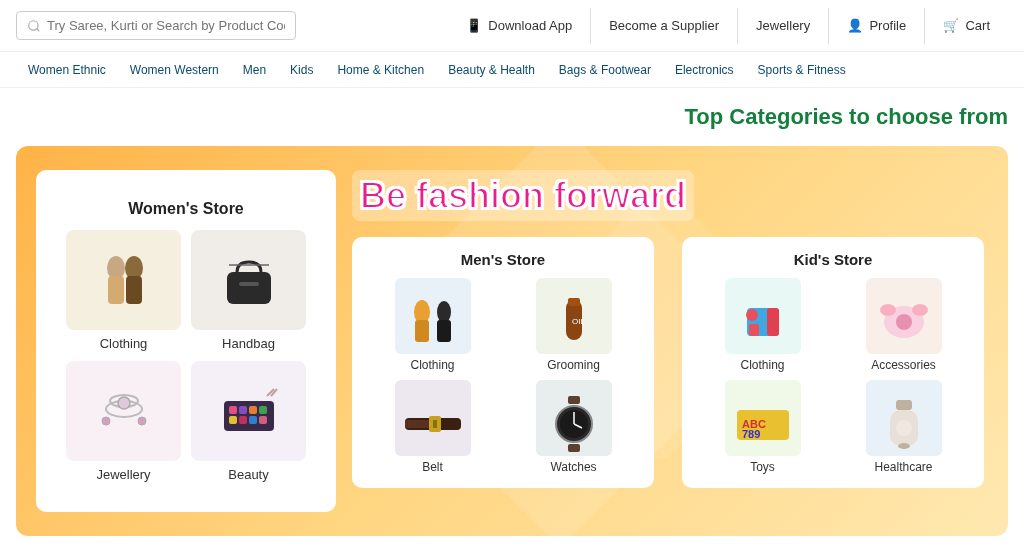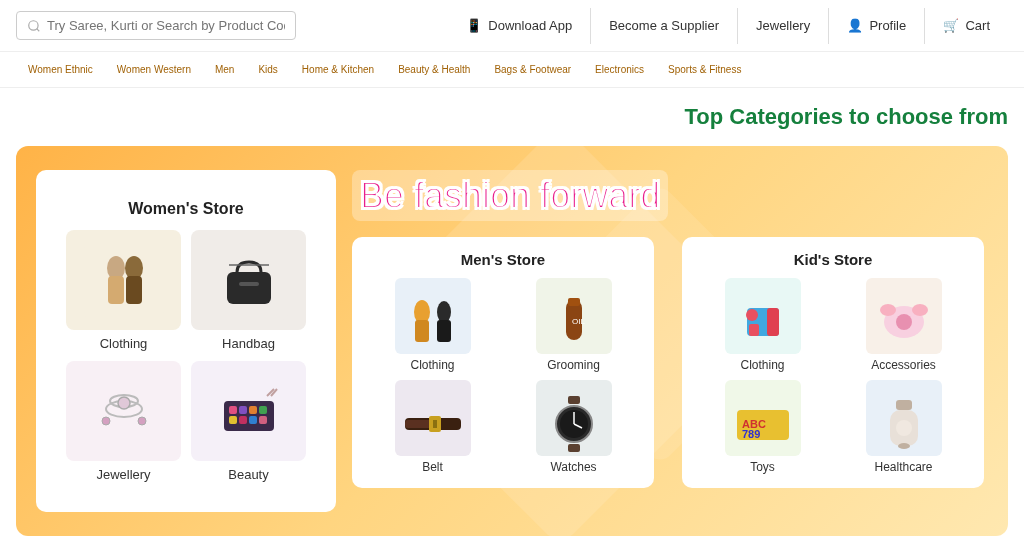--- a/index.html
+++ b/index.html
@@ -64,22 +64,22 @@
     .nav {
       display: flex;
       align-items: center;
       padding: 0 16px;
       border-bottom: 1px solid #eee;
       height: 36px;
       gap: 0;
       overflow: hidden;
     }
     .nav-item {
-      font-size: 10px;
-      color: #a16207;
+      font-size: 12px;
+      color: #0c4a6e;
       padding: 0 12px;
       height: 36px;
       display: flex;
       align-items: center;
       cursor: pointer;
       white-space: nowrap;
     }
 
     
     .main { padding: 16px 16px 0; }
@@ -171,21 +171,21 @@
     
     .right-section {
       flex: 1;
       display: flex;
       flex-direction: column;
       gap: 12px;
       z-index: 1;
     }
     .fashion-text {
       font-size: 36px;
-      font-weight: 400;
+      font-weight: 700;
       color: #e91e8c;
       -webkit-text-stroke: 2px #fff;
       text-shadow: 2px 2px 0 #fff, -2px 2px 0 #fff, 2px -2px 0 #fff, -2px -2px 0 #fff;
       margin-bottom: 4px;
       align-self: flex-start;
       padding: 4px 8px;
       background: rgba(255,255,255,0.3);
       border-radius: 8px;
       line-height: 1.2;
     }

